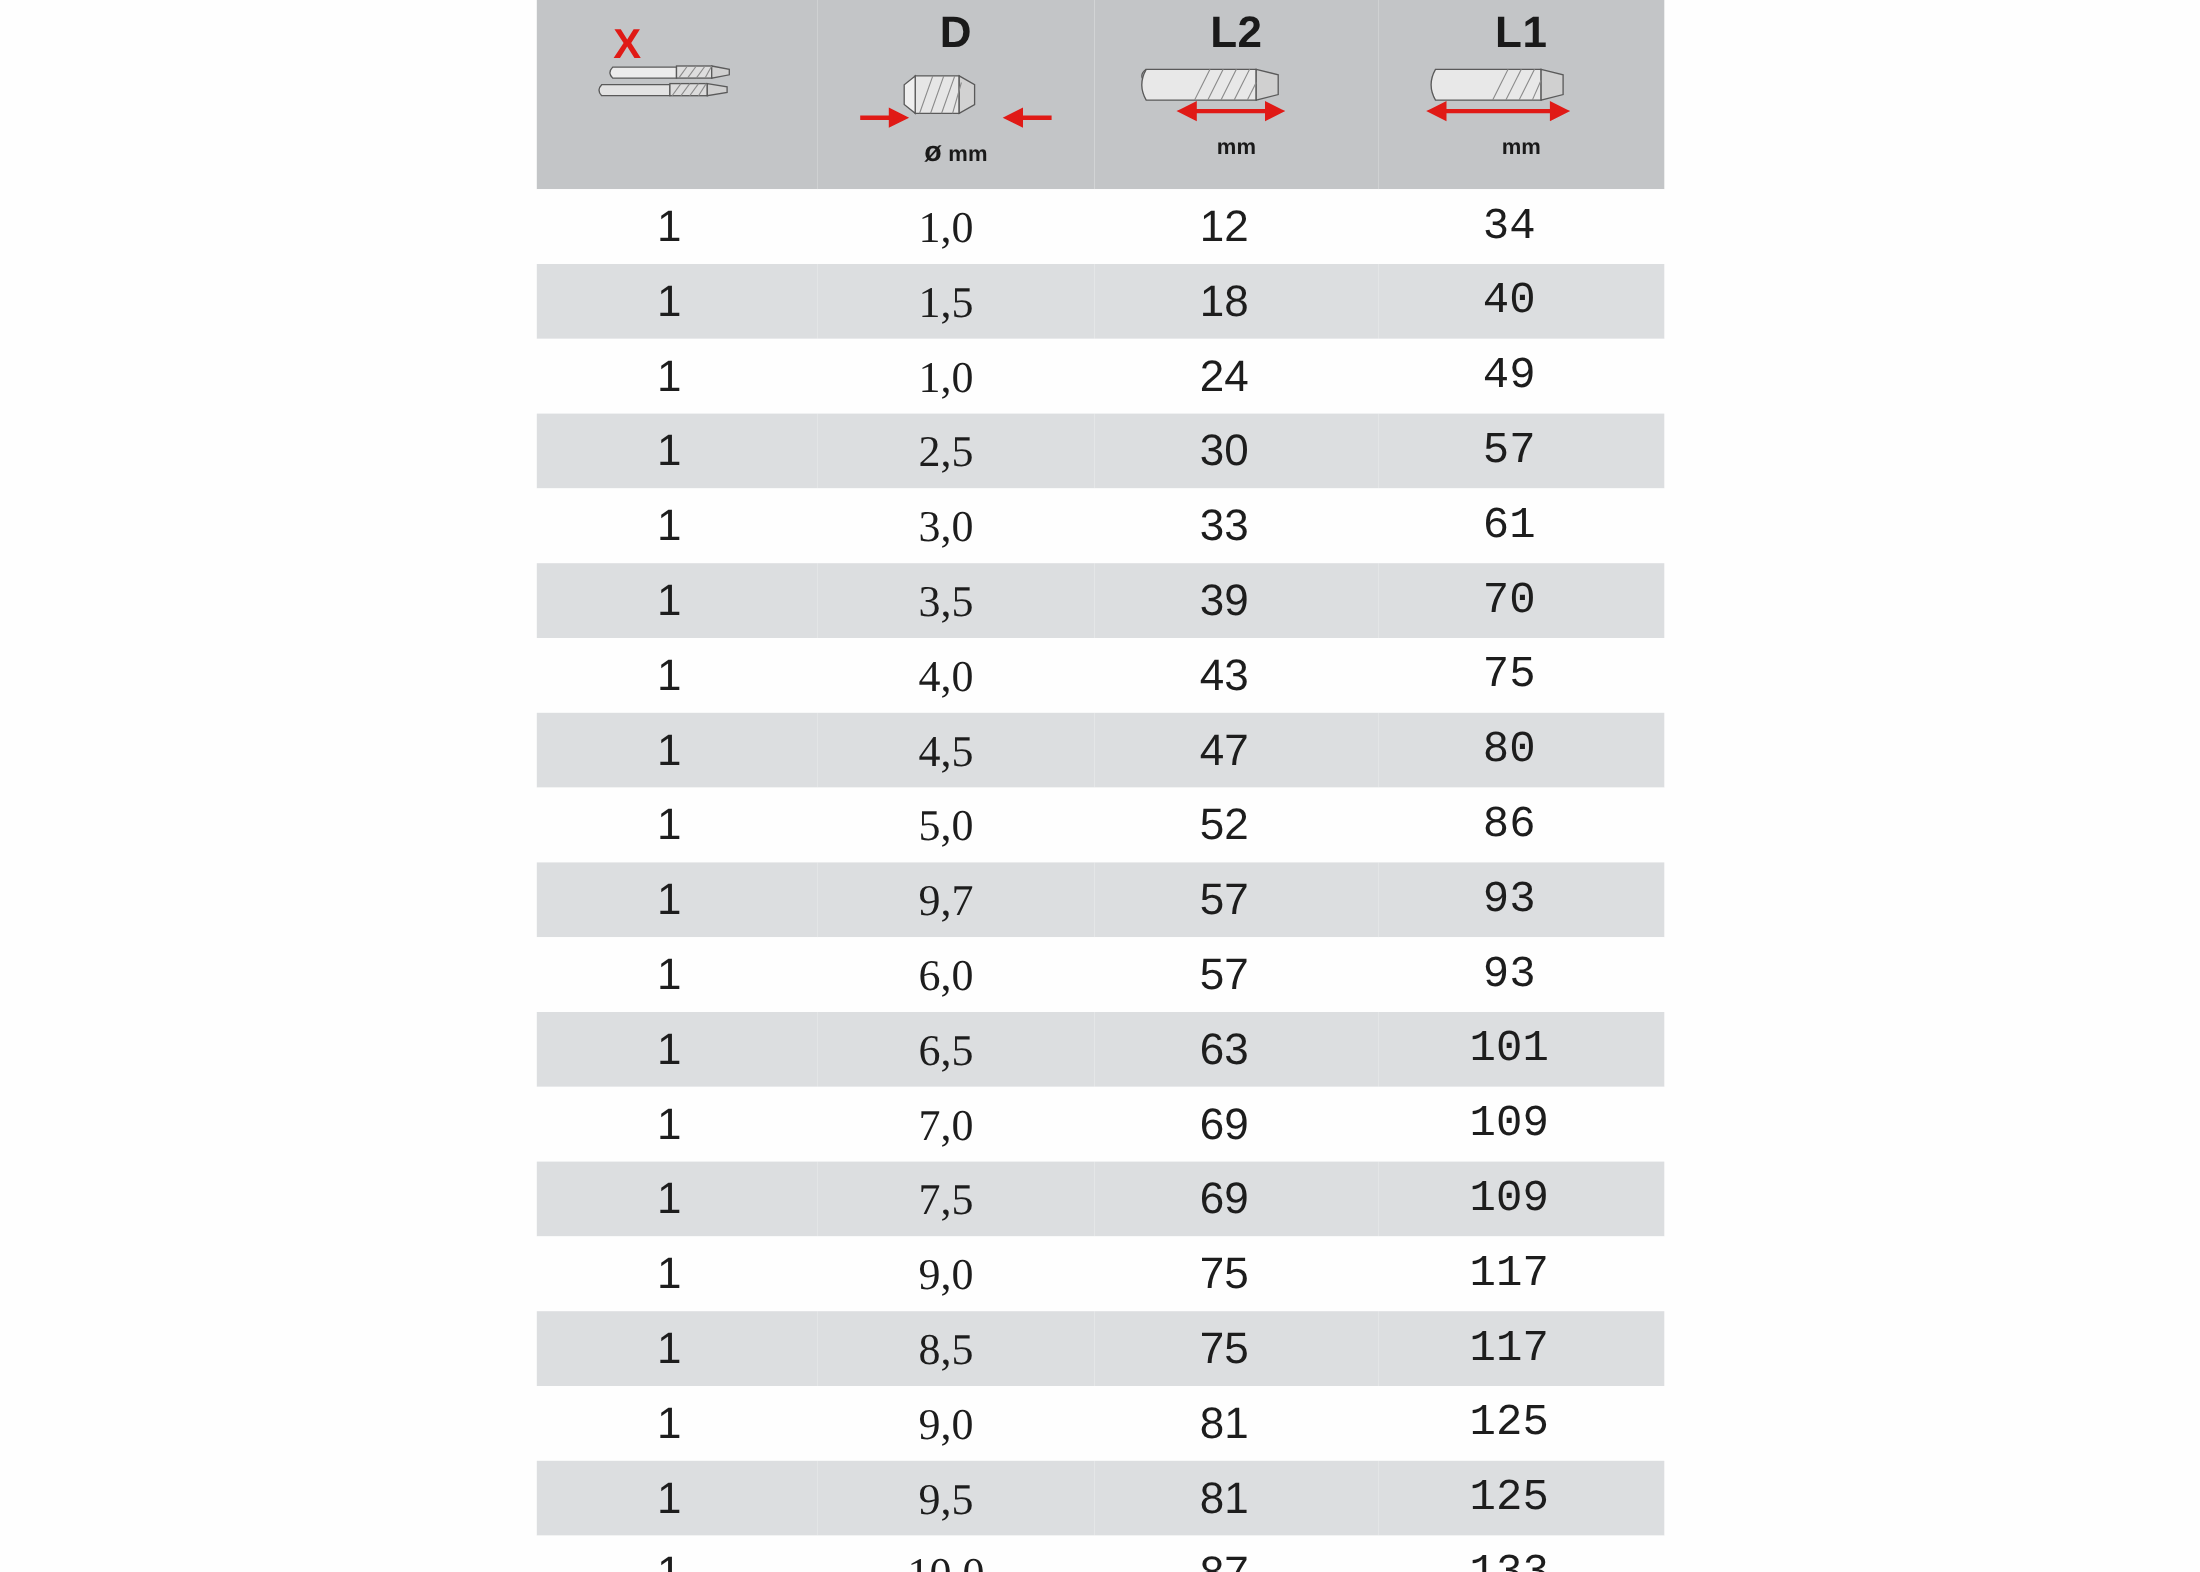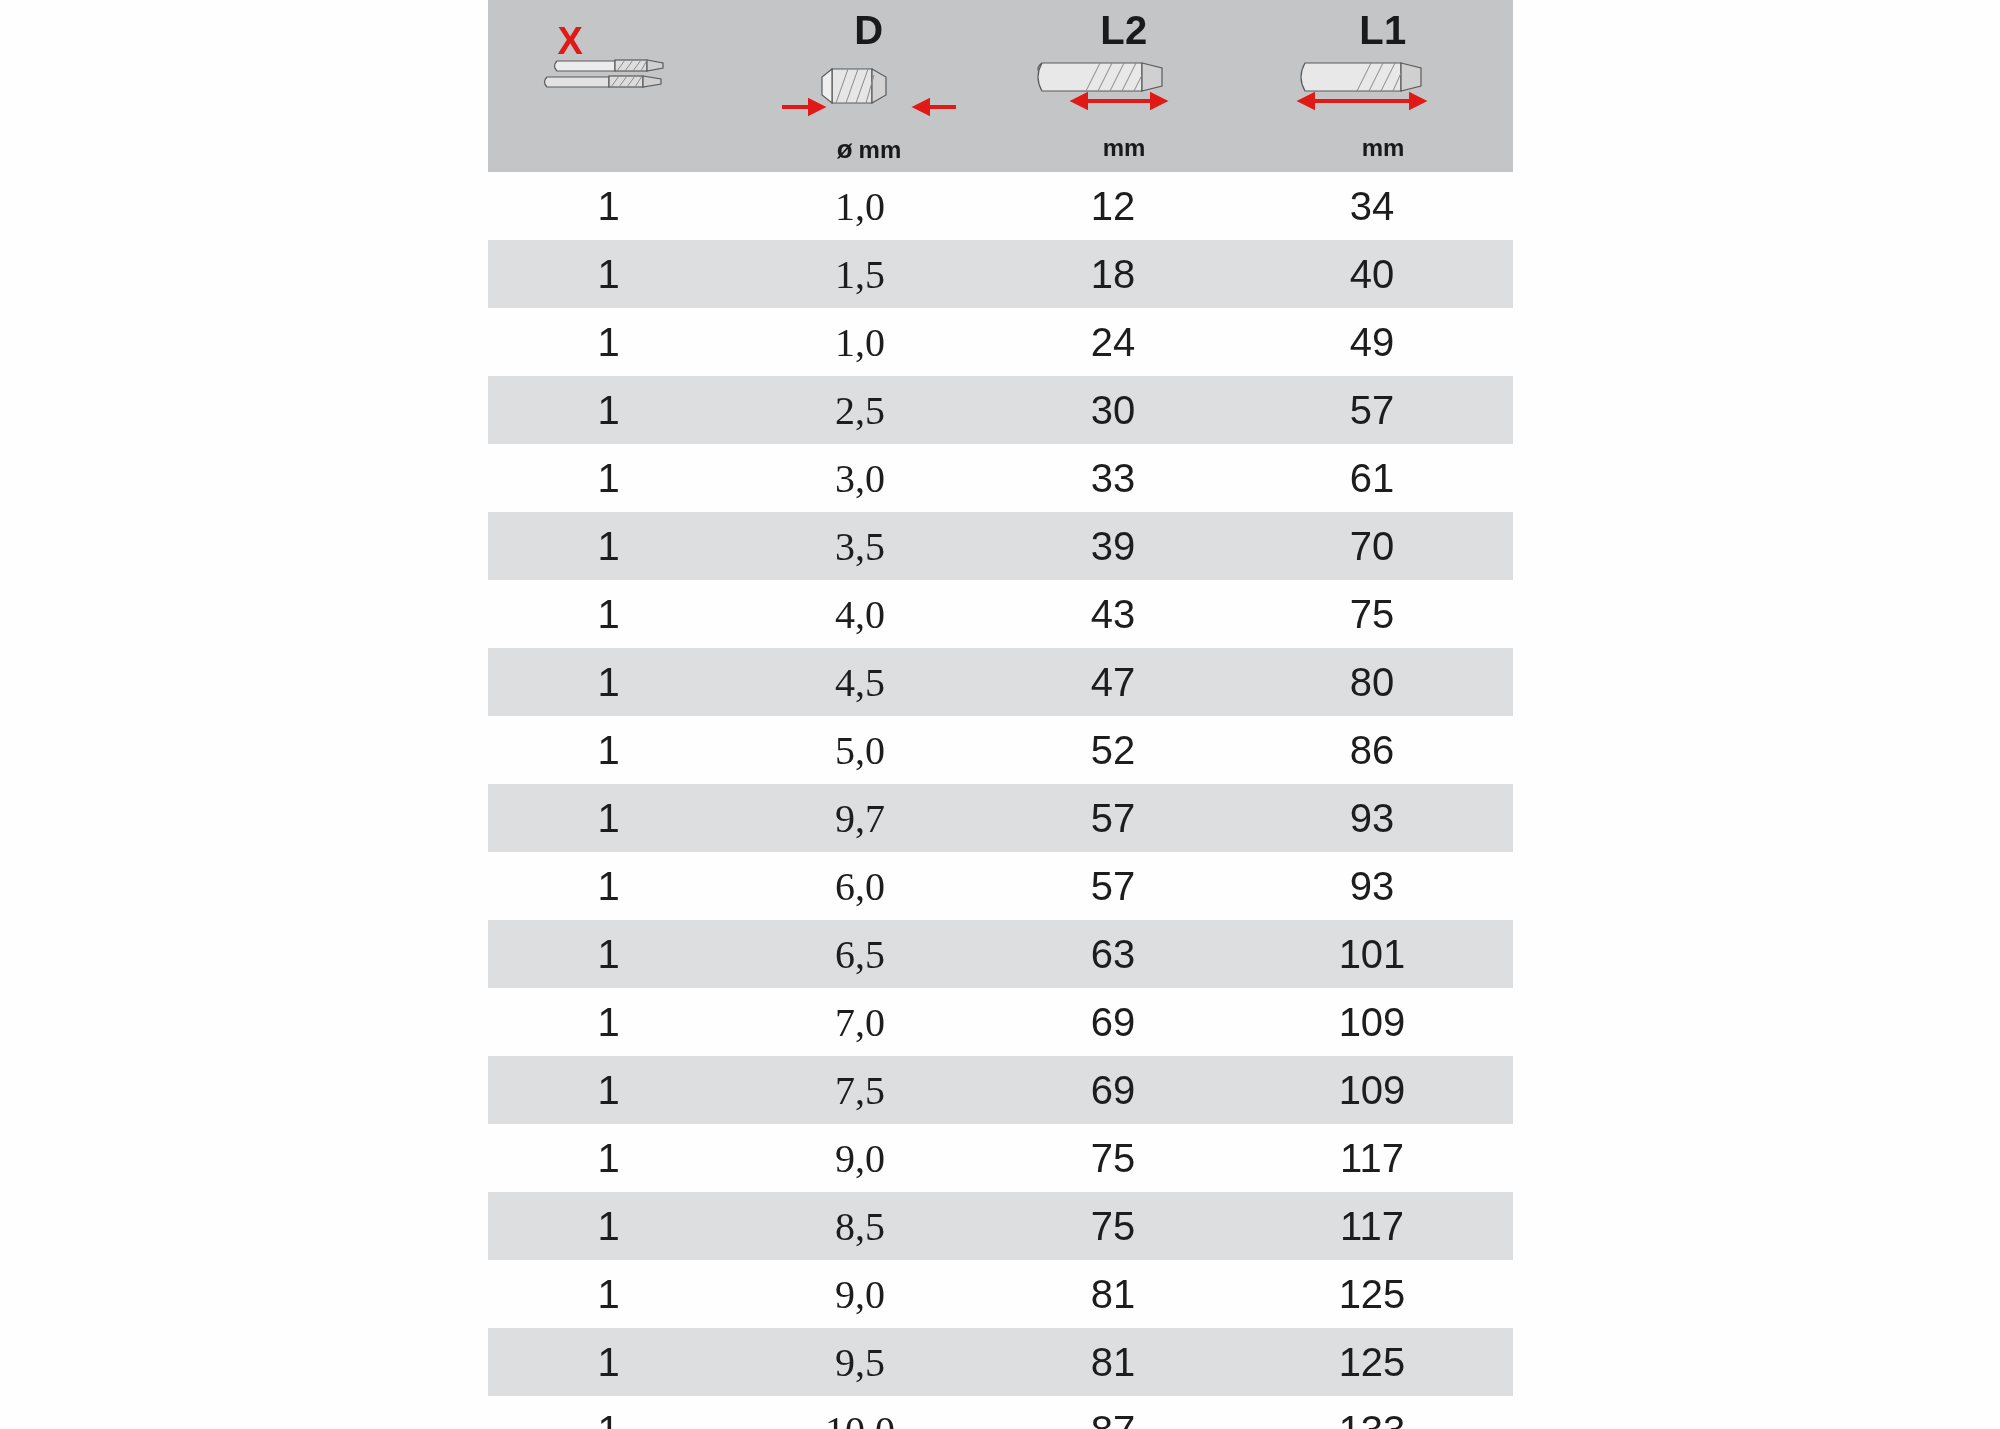--- a/index.html
+++ b/index.html
@@ -59,24 +59,24 @@
   .hlabel {
     font-size: 40px;
     font-weight: bold;
     color: #1a1a1a;
     line-height: 1.0;
     margin-top: 10px;
     letter-spacing: 0.5px;
   }
 
   .hunit {
-    font-size: 24px;
+    font-size: 20px;
     color: #1a1a1a;
     line-height: 1;
-    margin-top: 16px;
+    margin-top: 4px;
   }
 
   .hfig {
     margin-top: 8px;
     height: 62px;
     display: flex;
     align-items: center;
     justify-content: center;
   }
 
@@ -107,21 +107,21 @@
     border: none;
     font-weight: 400;
   }
 
   tbody tr.odd td { background: #fefefe; }
   tbody tr.even td { background: #dcdee0; }
 
   td.qty { padding-right: 14px; }
   td.dim { padding-right: 18px; font-family: Liberation Serif, serif; }
   td.l2  { padding-right: 22px; }
-  td.l1  { padding-right: 22px; }
+  td.l1  { padding-right: 22px; font-family: Liberation Mono, monospace; }
 
   .xmark {
     position: absolute;
     left: 50%;
     top: 22px;
     transform: translateX(-58px);
     color: #e01a16;
     font-size: 38px;
     font-weight: bold;
     font-family: "Liberation Sans", sans-serif;

